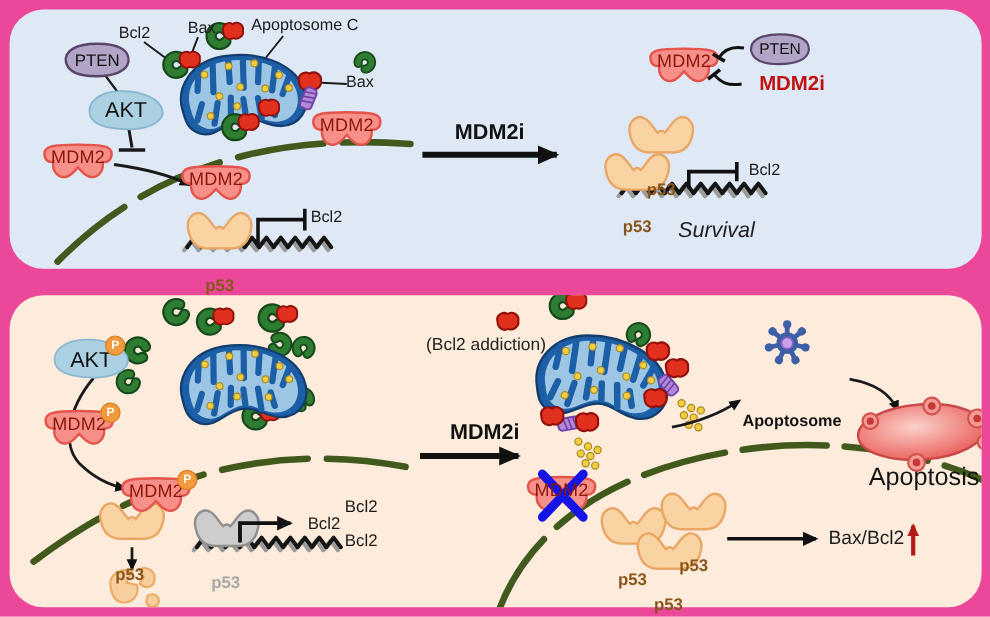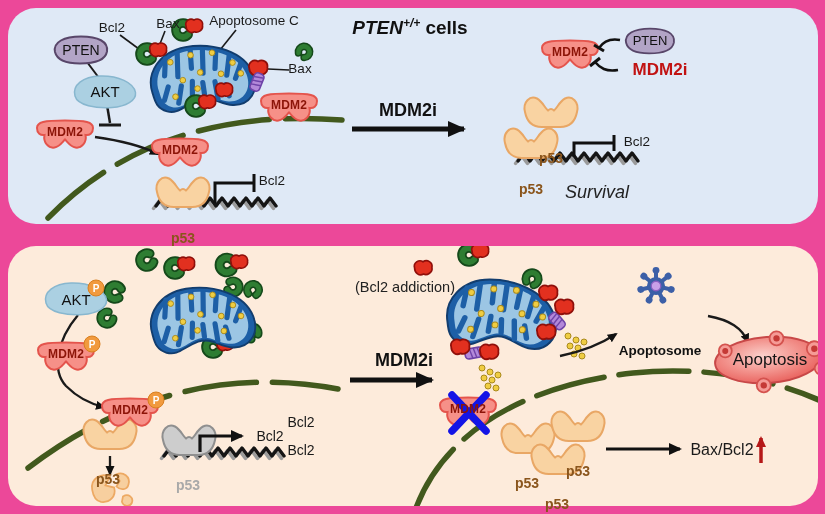--- a/index.html
+++ b/index.html
@@ -2,35 +2,35 @@
 <html><head>
 <meta charset="utf-8">
 <style>
   html,body{margin:0;padding:0;background:#fff;}
   .stage{position:relative;width:825px;height:514px;background:#ec4899;overflow:hidden;
          font-family:"Liberation Sans",sans-serif;}
   .panel{position:absolute;border-radius:28px;}
   .panel svg{position:absolute;left:0;top:0;}
   .lbl{position:absolute;transform:translate(-50%,-50%);white-space:nowrap;color:#1a1a1a;line-height:1.05;}
   .small{font-size:13.5px;}
-  .mdm2t{font-size:12px;font-weight:bold;color:#8c1408;letter-spacing:.2px;}
+  .mdm2t{font-size:15px;font-weight:normal;color:#8c1408;letter-spacing:.2px;}
   .p53t{font-size:14px;font-weight:600;color:#8a551c;margin-top:42px;}
   .p53g{color:#a9a9a9;}
   .prot{font-size:14px;color:#111;}
-  .akt{font-size:15px;}
+  .akt{font-size:18px;}
   .titleline{font-size:19px;font-weight:bold;color:#111;}
   .it{font-style:italic;}
   .sup{font-size:12px;position:relative;top:-7px;font-style:italic;}
   .rest{margin-left:5px;}
   .treat{font-size:18px;font-weight:bold;color:#111;}
   .mdm2iRed{font-size:17px;font-weight:bold;color:#c11212;}
   .survival{font-size:18px;font-style:italic;color:#222;}
   .sub{font-size:14.5px;color:#222;}
   .aponame{font-size:13.5px;font-weight:bold;color:#111;}
-  .apopt{font-size:17px;color:#151515;}
+  .apopt{font-size:21px;color:#151515;margin-top:38px;}
   .baxr{font-size:16px;}
   .bcl2out{font-size:14px;}
   .badge{position:absolute;width:15px;height:15px;border-radius:50%;background:#f19a3e;
          border:1.5px solid #d87f1f;color:#fff;font-size:10px;font-weight:bold;
          display:flex;align-items:center;justify-content:center;transform:translate(-50%,-50%);}
 </style>
 </head>
 <body>
 
 <div class="stage">
@@ -218,23 +218,20 @@
     <g stroke="#111" fill="none">
       <path d="M566,149 L566,135 L606,135" stroke-width="3"></path>
           <path d="M606,127 L606,143" stroke-width="3"></path>
     </g>
   </svg>
 
   <div class="lbl small" style="left:104px;top:20px;">Bcl2</div>
   <div class="lbl small" style="left:160px;top:16px;">Bax</div>
   <div class="lbl small" style="left:246px;top:13px;">Apoptosome C</div>
   <div class="lbl small" style="left:292px;top:61px;">Bax</div>
-  <div class="lbl titleline" style="left:402px;top:20px;">
-    <span class="it">PTEN</span><span class="sup">+/+</span><span class="rest">cells</span>
-  </div>
   <div class="lbl prot" style="left:73px;top:42px;">PTEN</div>
   <div class="lbl prot akt" style="left:97px;top:84px;">AKT</div>
   <div class="lbl mdm2t" style="left:57px;top:124px;">MDM2</div>
   <div class="lbl mdm2t" style="left:281px;top:97px;">MDM2</div>
   <div class="lbl mdm2t" style="left:172px;top:142px;">MDM2</div>
   <div class="lbl p53t" style="left:175px;top:188px;">p53</div>
   <div class="lbl small" style="left:264px;top:173px;">Bcl2</div>
   <div class="lbl treat" style="left:400px;top:102px;">MDM2i</div>
   <div class="lbl mdm2t" style="left:562px;top:44px;">MDM2</div>
   <div class="lbl prot" style="left:642px;top:33px;font-size:13px;">PTEN</div>

